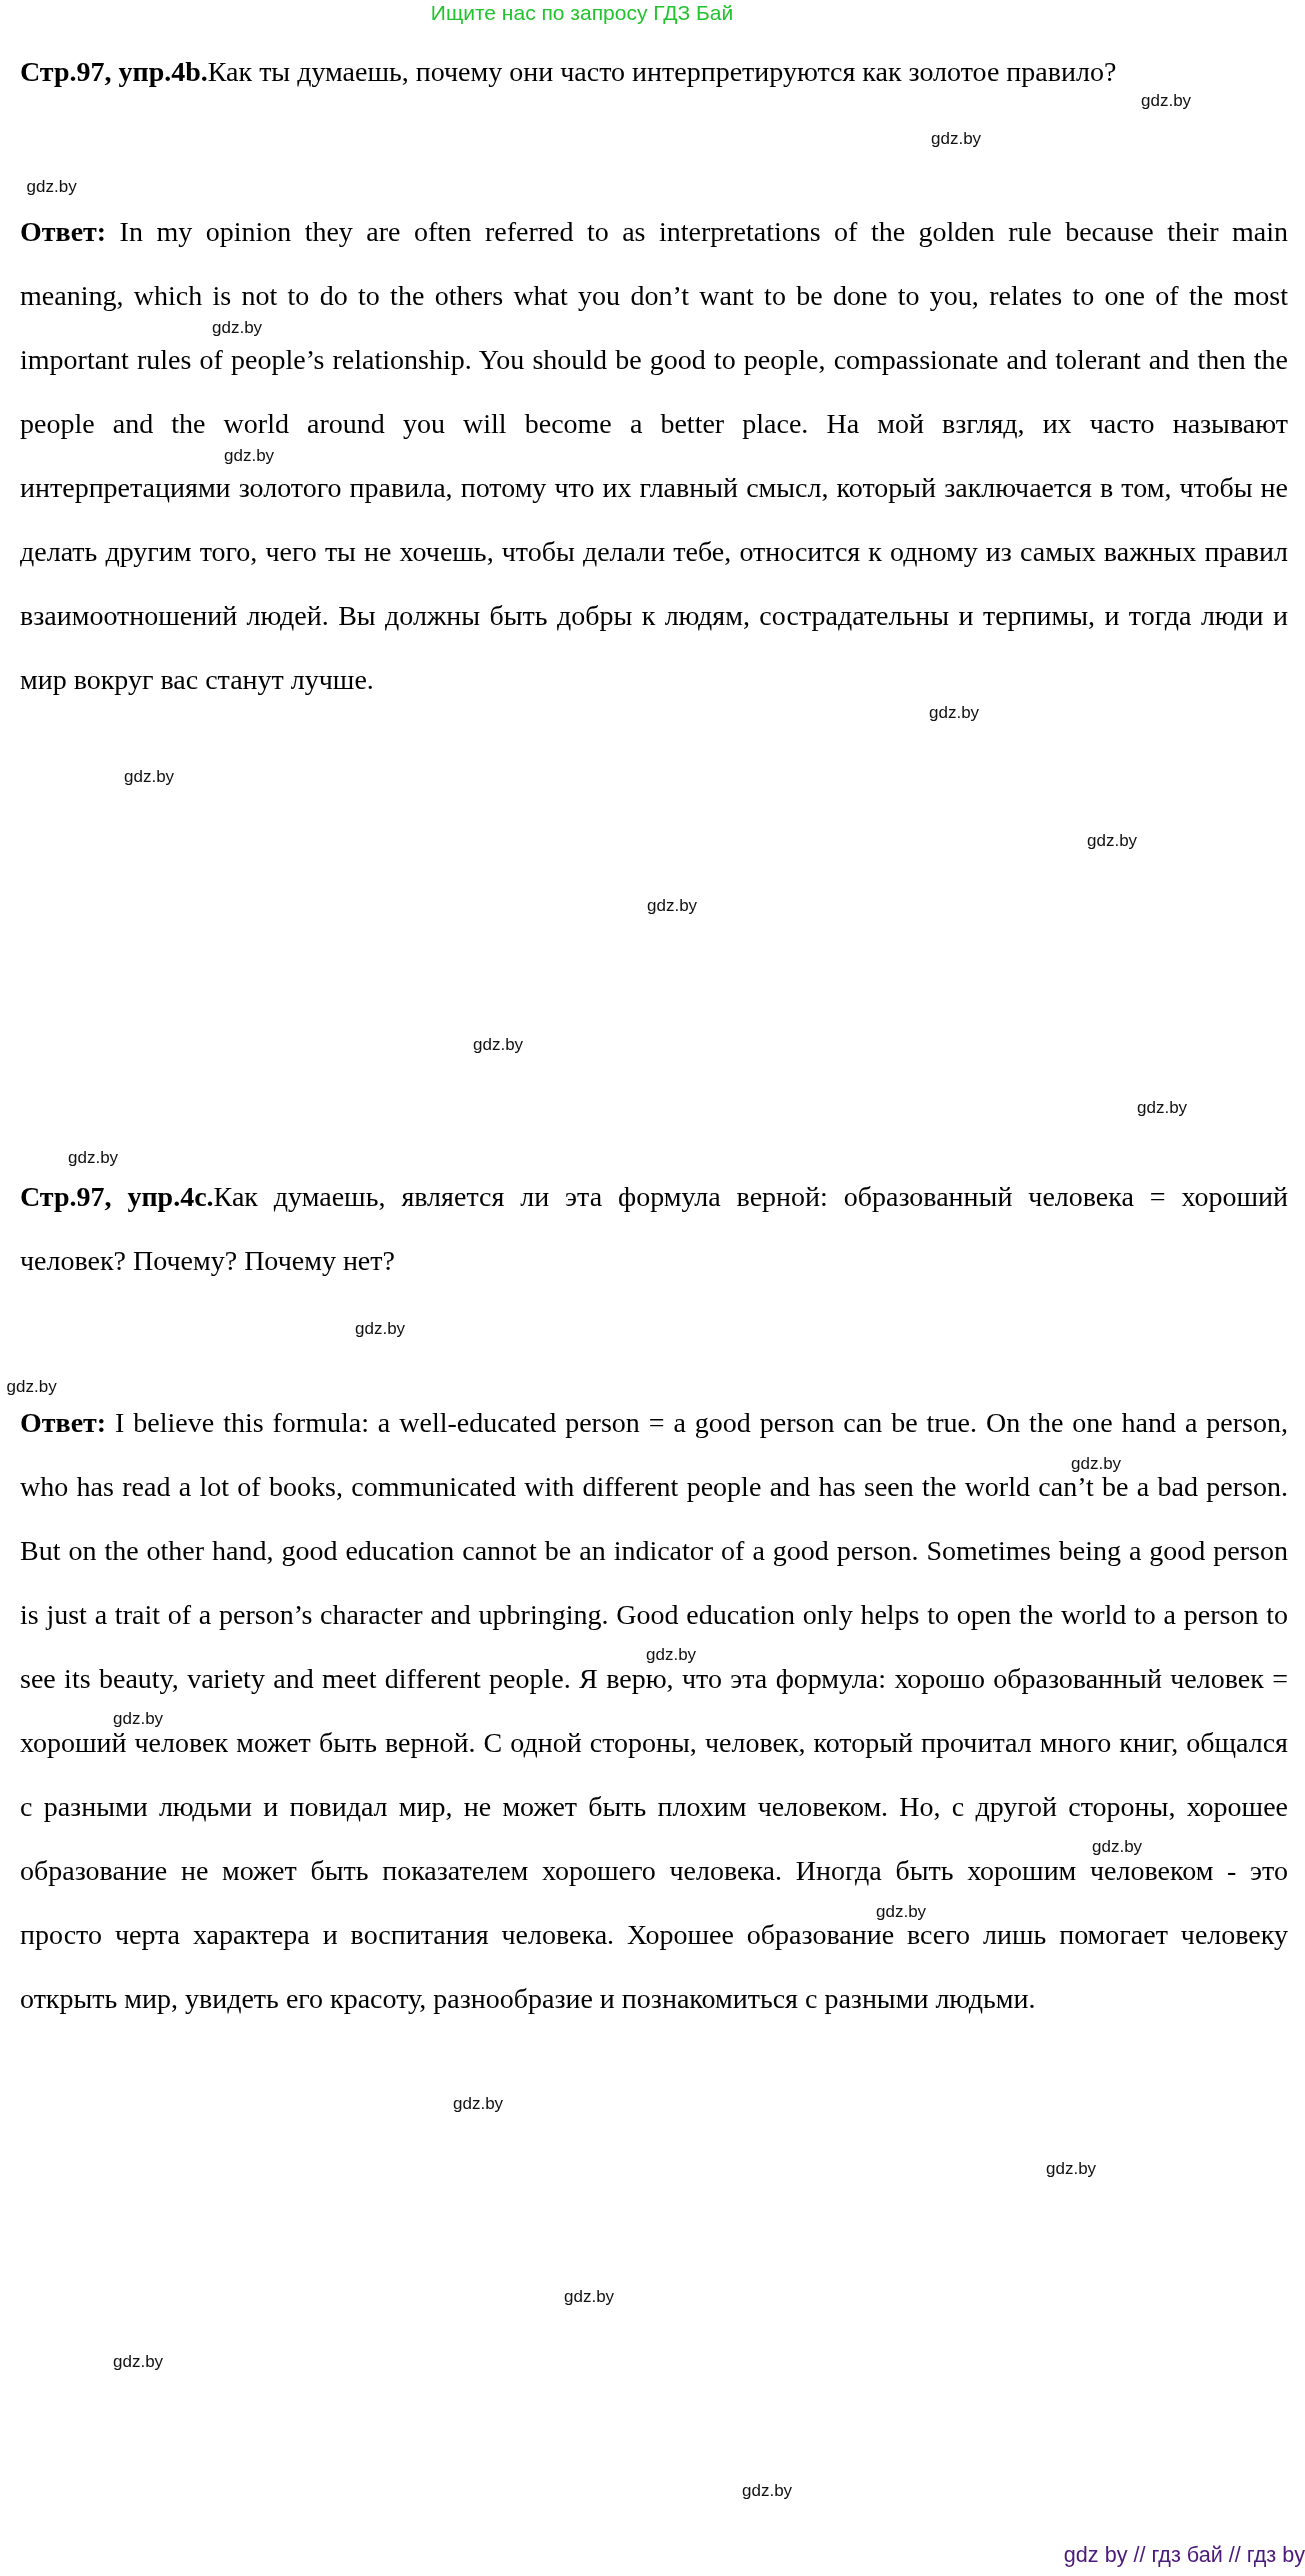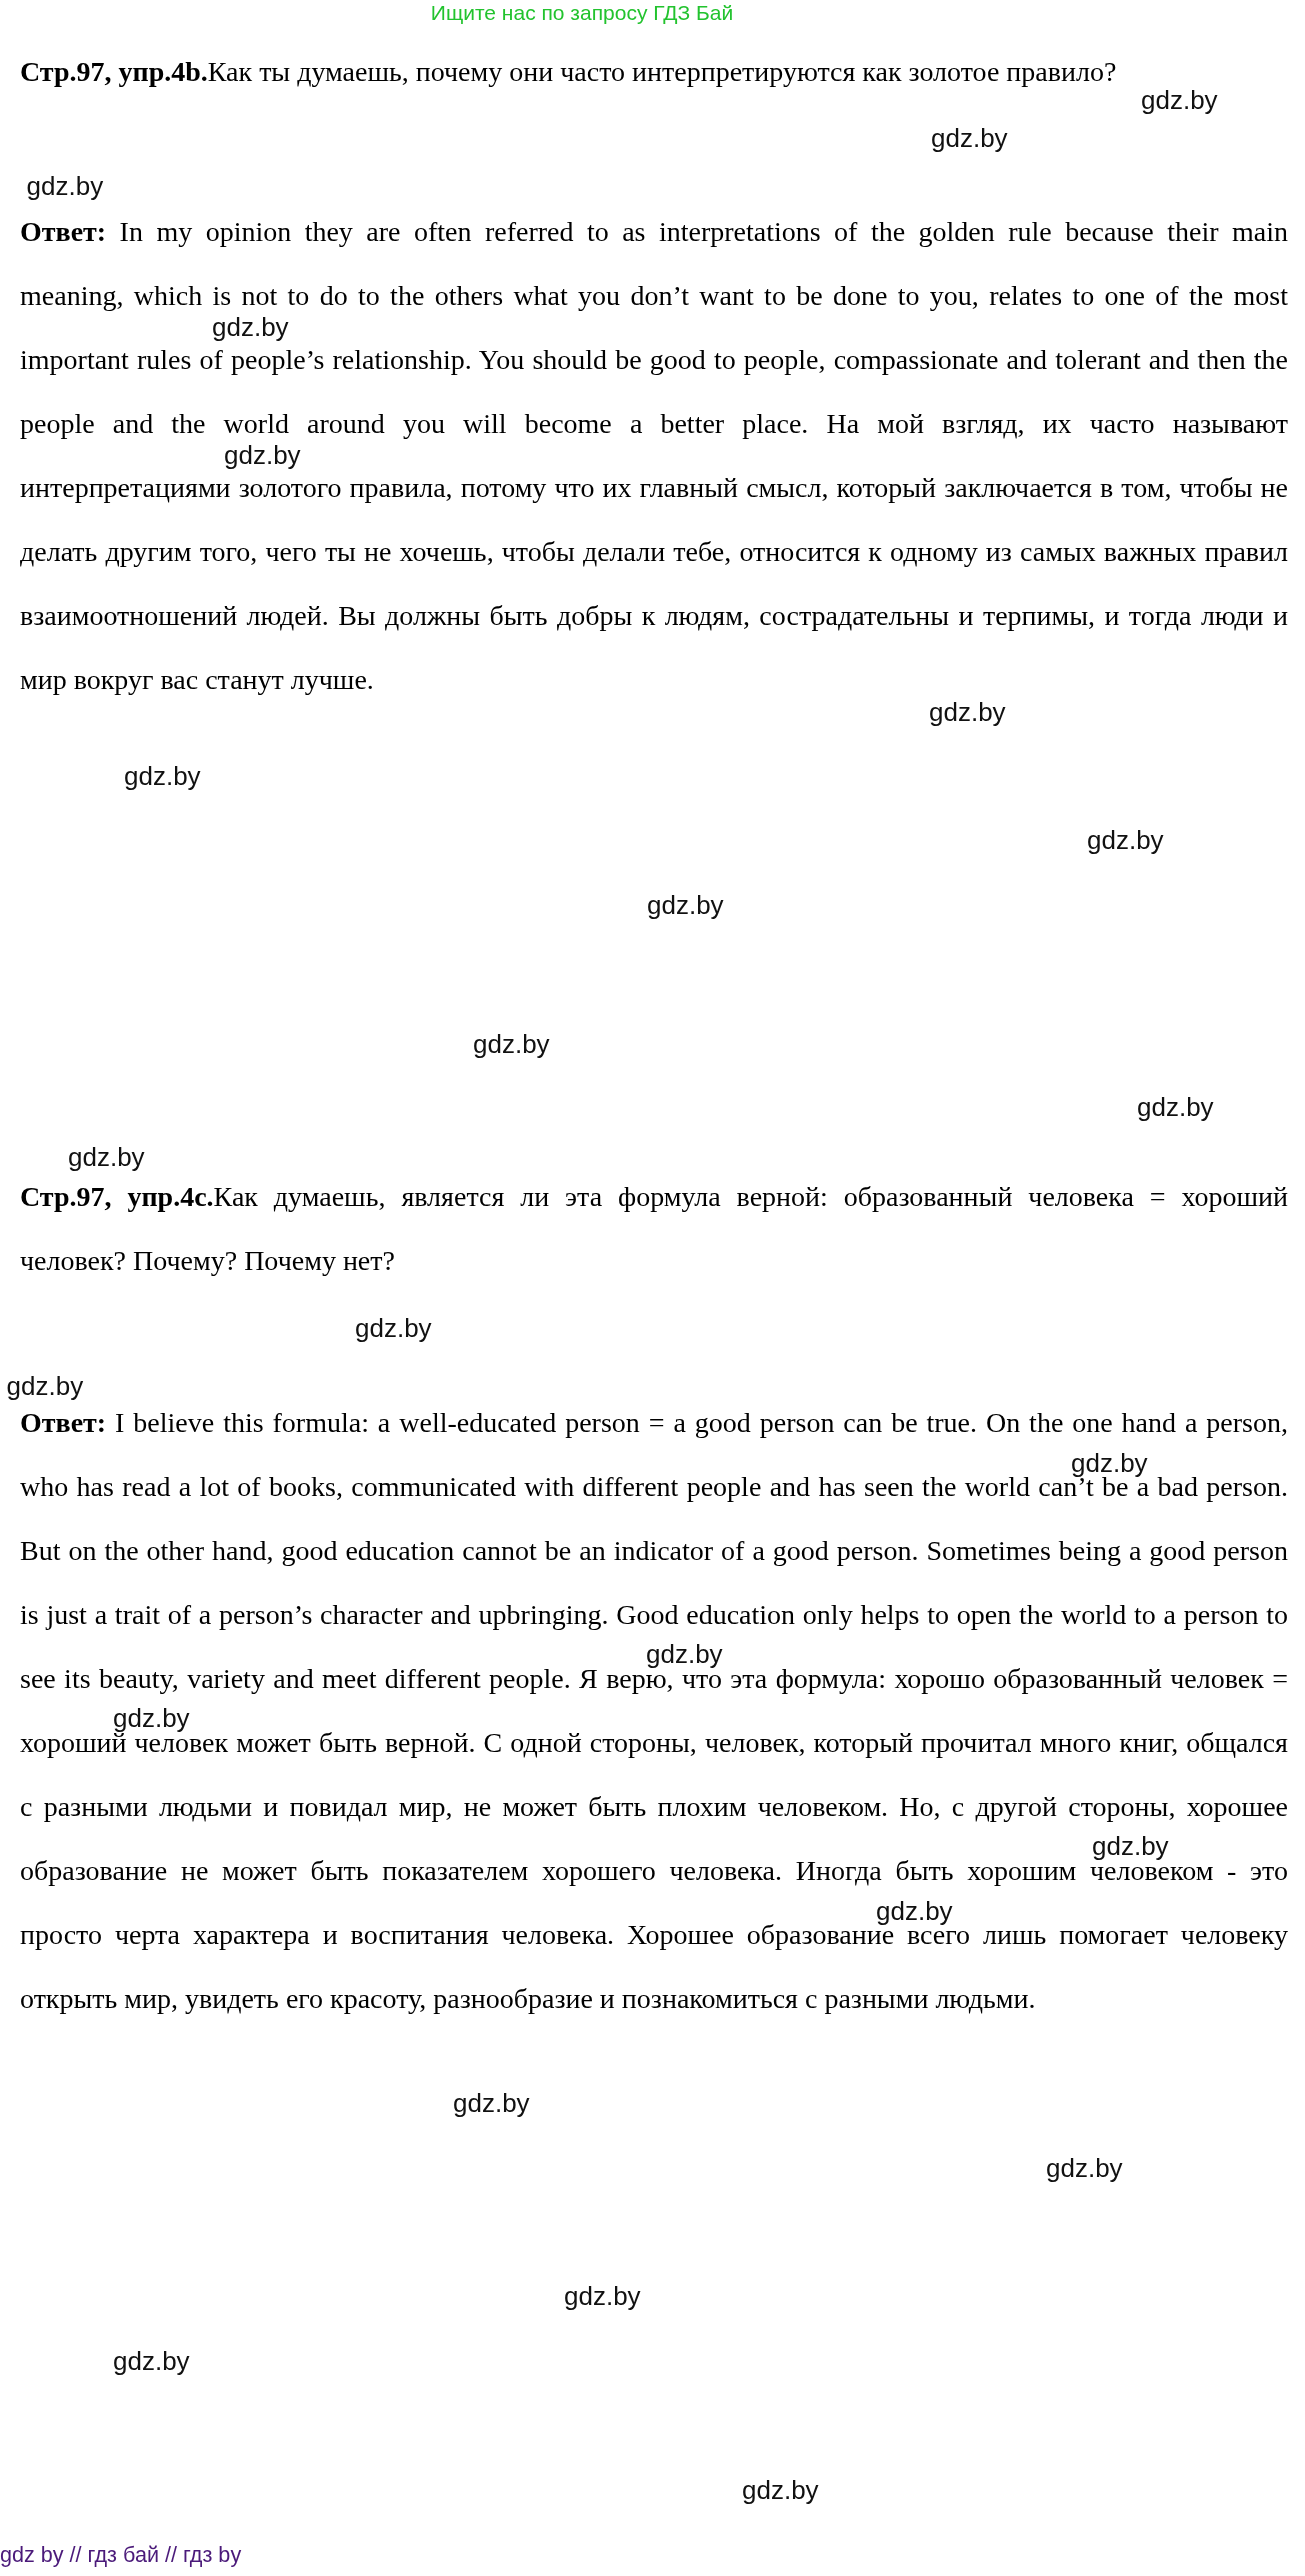--- a/index.html
+++ b/index.html
@@ -3,22 +3,22 @@
 <meta charset="utf-8">
 <style>
   html, body { margin:0; padding:0; background:#ffffff; }
   body { width:1305px; height:2576px; position:relative; overflow:hidden;
          font-family:"Liberation Serif", serif; color:#000; }
   .banner { position:absolute; top:0; left:0; width:1164px; text-align:center;
             font-family:"Liberation Sans", sans-serif; font-size:21px; color:#22c32e; line-height:25px; }
   .para { position:absolute; left:20px; width:1268px; font-size:28px; line-height:64px;
           text-align:justify; text-align-last:left; }
   .para b { font-weight:bold; }
-  .wm { position:absolute; font-family:"Liberation Sans", sans-serif; font-size:26px; color:#111; line-height:25px; }
-  .footer { position:absolute; top:2541px; left:0; width:1305px; text-align:left;
+  .wm { position:absolute; font-family:"Liberation Sans", sans-serif; font-size:17px; color:#111; line-height:25px; }
+  .footer { position:absolute; top:2541px; left:0; width:1305px; text-align:right;
             font-family:"Liberation Sans", sans-serif; font-size:21.6px; color:#4b1a7a; line-height:28px; }
 </style>
 </head>
 <body>
 
 <div class="banner">Ищите нас по запросу ГДЗ Бай</div>
 
 <div class="para" style="top:40px;"><b>Стр.97, упр.4b.</b><span>Как ты думаешь, почему они часто интерпретируются как золотое правило?</span></div>
 
 <div class="para" style="top:200px;"><b>Ответ:</b><span> In my opinion they are often referred to as interpretations of the golden rule because their main meaning, which is not to do to the others what you don’t want to be done to you, relates to one of the most important rules of people’s relationship. You should be good to people, compassionate and tolerant and then the people and the world around you will become a better place.</span> <span>На мой взгляд, их часто называют интерпретациями золотого правила, потому что их главный смысл, который заключается в том, чтобы не делать другим того, чего ты не хочешь, чтобы делали тебе, относится к одному из самых важных правил взаимоотношений людей. Вы должны быть добры к людям, сострадательны и терпимы, и тогда люди и мир вокруг вас станут лучше.</span></div>

